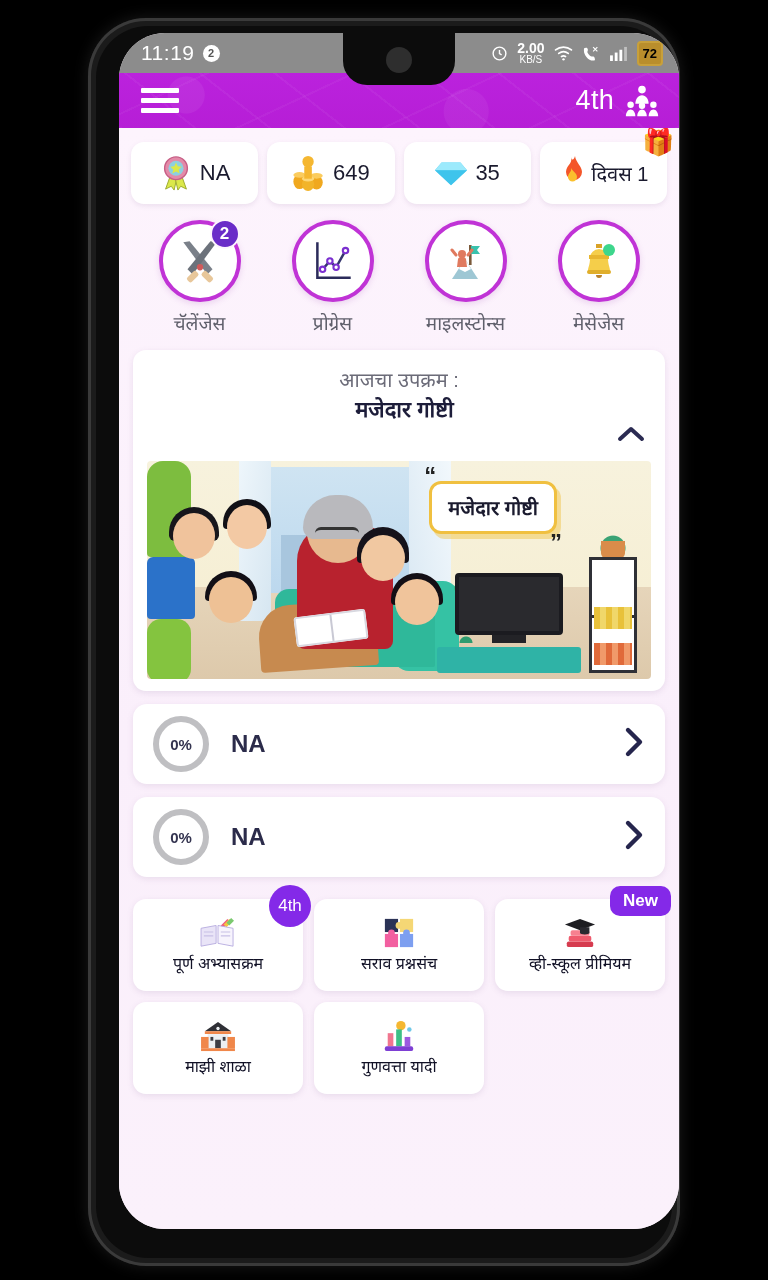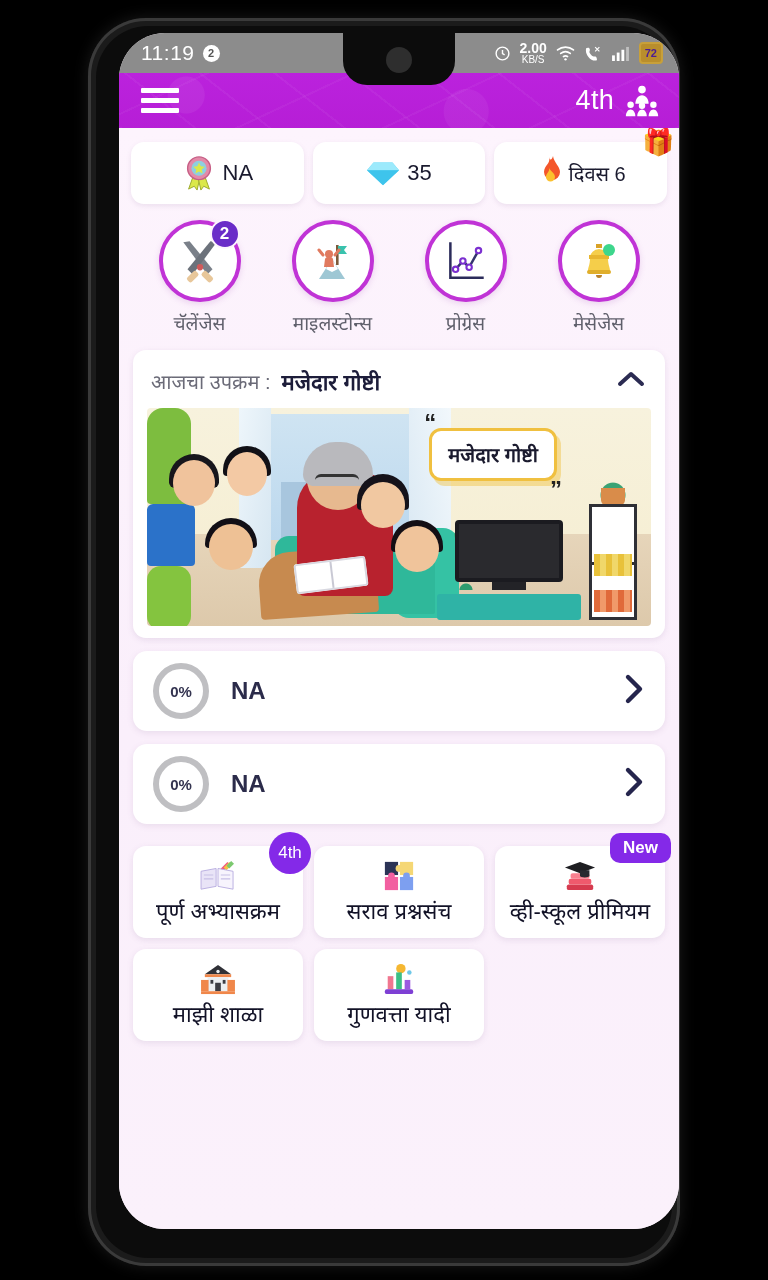--- a/index.html
+++ b/index.html
@@ -55,22 +55,22 @@
   }
   .sb-right {
     margin-left: auto;
     display: flex; align-items: center; gap: 9px;
   }
   .sb-speed { font-size: 10px; line-height: 1.0; text-align: center; }
   .sb-speed b { display: block; font-size: 14px; font-weight: 600; }
   .sb-ico { display: block; }
   .sb-batt {
     border: 2px solid #c8a03a; border-radius: 4px;
-    padding: 3px 4px; font-size: 11px; font-weight: bold;
-    color: #4c1d95; background: #b98e2c;
+    padding: 3px 4px; font-size: 13px; font-weight: bold;
+    color: #000000; background: #b98e2c;
   }
   
   #notch {
     position: absolute;
     left: 50%; transform: translateX(-50%);
     top: 0;
     width: 112px; height: 52px;
     background: #0c0c0c;
     border-bottom-left-radius: 24px;
     border-bottom-right-radius: 24px;
@@ -179,20 +179,21 @@
     margin: 14px 14px 0 14px;
     background: #fff;
     border-radius: 13px;
     box-shadow: 0 2px 6px rgba(120,90,140,.14);
     overflow: hidden;
     padding-bottom: 12px;
   }
   #activity-head {
     display: flex; align-items: center;
     padding: 16px 18px 12px 18px;
+    flex-direction: column;
   }
   .act-label { font-size: 20px; color: #6b6b78; }
   .act-title { font-size: 22px; color: #1d1d3a; font-weight: bold; margin-left: 11px; }
   #act-chevron { margin-left: auto; }
 
   
   #illustration {
     margin: 0 14px;
     height: 218px;
     border-radius: 4px;
@@ -322,21 +323,21 @@
     height: 92px;
     background: #fff;
     border-radius: 13px;
     box-shadow: 0 2px 6px rgba(120,90,140,.14);
     display: flex; flex-direction: column;
     align-items: center; justify-content: center;
     gap: 3px;
     padding: 6px 4px;
   }
   .tile-icon { font-size: 30px; line-height: 1; }
-  .tile-label { font-size: 22px; color: #111126; text-align: center; white-space: nowrap; }
+  .tile-label { font-size: 16px; color: #111126; text-align: center; white-space: nowrap; }
   .tile-badge-round {
     position: absolute;
     right: -8px; top: -14px;
     width: 42px; height: 42px; border-radius: 50%;
     background: #8429e8; color: #fff;
     font-size: 17px;
     display: flex; align-items: center; justify-content: center;
   }
   .tile-badge-pill {
     position: absolute;
@@ -419,87 +420,100 @@
         <svg width="34" height="36" viewBox="0 0 34 38">
           <path d="M11 22l-5 14 6-3 3 4 3-13z" fill="#dbe84a" stroke="#9aa82c" stroke-width="1"></path>
           <path d="M23 22l5 14-6-3-3 4-3-13z" fill="#dbe84a" stroke="#9aa82c" stroke-width="1"></path>
           <circle cx="17" cy="14" r="12" fill="#e38aa8" stroke="#c75f86" stroke-width="1.5"></circle>
           <circle cx="17" cy="14" r="8" fill="#8ecfe0"></circle>
           <path d="M17 8l1.8 3.9 4.2.5-3.1 2.9.9 4.2-3.8-2.2-3.8 2.2.9-4.2-3.1-2.9 4.2-.5z" fill="#dbe84a"></path>
         </svg>
         <span class="stat-val">NA</span>
       </div>
 
+      <div class="stat-card">
+        <svg width="34" height="36" viewBox="0 0 34 38">
+          <circle cx="16" cy="7" r="6" fill="#f5b731"></circle>
+          <ellipse cx="7" cy="28" rx="6.5" ry="8" fill="#f0a81f"></ellipse>
+          <ellipse cx="7" cy="21" rx="6.5" ry="3" fill="#fbcc5e"></ellipse>
+          <ellipse cx="25" cy="29" rx="6.5" ry="7.5" fill="#f0a81f"></ellipse>
+          <ellipse cx="25" cy="22" rx="6.5" ry="3" fill="#fbcc5e"></ellipse>
+          <ellipse cx="16" cy="31" rx="6.5" ry="7" fill="#f2b42a"></ellipse>
+          <ellipse cx="16" cy="25" rx="6.5" ry="3" fill="#fcd778"></ellipse>
+          <rect x="12" y="12" width="8" height="13" fill="#f5b731"></rect>
+        </svg>
+        <span class="stat-val">649</span>
+      </div>
 
       <div class="stat-card">
         <svg width="34" height="30" viewBox="0 0 36 30">
           <path d="M8 4h20l7 8-17 16L1 12z" fill="#57d3f5"></path>
           <path d="M8 4l-7 8h34l-7-8z" fill="#9ceafc"></path>
           <path d="M18 28L1 12h34z" fill="#35bfe8" opacity=".75"></path>
         </svg>
         <span class="stat-val">35</span>
       </div>
 
       <div class="stat-card">
         <svg width="26" height="34" viewBox="0 0 26 34">
           <path d="M13 1c2 7-5 8-5 15a8 8 0 0 0 16 0c0-6-6-9-7-16-1 4-3 5-4 1z" fill="#f4562a"></path>
           <path d="M13 12c1 4-3 5-3 9a4.5 4.5 0 0 0 9 0c0-4-4-5-6-9z" fill="#fbc02d"></path>
         </svg>
-        <span class="stat-val mr">दिवस 6</span>
+        <span class="stat-val mr">दिवस 1</span>
         <span class="gift-badge">🎁</span>
       </div>
     </div>
 
     <div id="nav-row">
 
       <div class="nav-item">
         <div class="nav-circle">
           <svg width="50" height="50" viewBox="0 0 48 48">
             <path d="M8 6l6-1 22 27-5 5z" fill="#7a8089"></path>
             <path d="M40 6l-6-1-22 27 5 5z" fill="#6c727b"></path>
             <rect x="28" y="33" width="6" height="12" rx="2" fill="#e8c79a" transform="rotate(-45 31 39)"></rect>
             <rect x="14" y="33" width="6" height="12" rx="2" fill="#e8c79a" transform="rotate(45 17 39)"></rect>
             <circle cx="24" cy="30" r="3" fill="#d05a5a"></circle>
           </svg>
           <span class="nav-badge">2</span>
         </div>
         <span class="nav-label">चॅलेंजेस</span>
+      </div>
+
+      <div class="nav-item">
+        <div class="nav-circle">
+          <svg width="50" height="50" viewBox="0 0 48 48">
+            <path d="M9 6v34h32" fill="none" stroke="#2b2b5a" stroke-width="2.4"></path>
+            <polyline points="14,32 21,24 27,30 36,14" fill="none" stroke="#35356e" stroke-width="2.4"></polyline>
+            <circle cx="14" cy="32" r="2.6" fill="#fff" stroke="#7b2fd0" stroke-width="2"></circle>
+            <circle cx="21" cy="24" r="2.6" fill="#fff" stroke="#7b2fd0" stroke-width="2"></circle>
+            <circle cx="27" cy="30" r="2.6" fill="#fff" stroke="#7b2fd0" stroke-width="2"></circle>
+            <circle cx="36" cy="14" r="2.6" fill="#fff" stroke="#7b2fd0" stroke-width="2"></circle>
+          </svg>
+        </div>
+        <span class="nav-label">प्रोग्रेस</span>
       </div>
 
       <div class="nav-item">
         <div class="nav-circle">
           <svg width="48" height="48" viewBox="0 0 48 48">
             <path d="M10 42l13-20 13 20z" fill="#9ec7d4"></path>
             <path d="M17 32l6-10 6 10-6 3z" fill="#fff"></path>
             <rect x="27" y="8" width="2.6" height="20" fill="#7b5a3a"></rect>
             <path d="M29 9h9l-3 4 3 4h-9z" fill="#39c2ad"></path>
             <circle cx="20" cy="17" r="4" fill="#e07a5f"></circle>
             <path d="M16 22c1-3 7-3 8 0l1 8h-10z" fill="#e07a5f"></path>
             <path d="M14 18l-4-5M26 18l4-5" stroke="#e07a5f" stroke-width="3" stroke-linecap="round"></path>
           </svg>
         </div>
         <span class="nav-label">माइलस्टोन्स</span>
       </div>
 
       <div class="nav-item">
         <div class="nav-circle">
-          <svg width="50" height="50" viewBox="0 0 48 48">
-            <path d="M9 6v34h32" fill="none" stroke="#2b2b5a" stroke-width="2.4"></path>
-            <polyline points="14,32 21,24 27,30 36,14" fill="none" stroke="#35356e" stroke-width="2.4"></polyline>
-            <circle cx="14" cy="32" r="2.6" fill="#fff" stroke="#7b2fd0" stroke-width="2"></circle>
-            <circle cx="21" cy="24" r="2.6" fill="#fff" stroke="#7b2fd0" stroke-width="2"></circle>
-            <circle cx="27" cy="30" r="2.6" fill="#fff" stroke="#7b2fd0" stroke-width="2"></circle>
-            <circle cx="36" cy="14" r="2.6" fill="#fff" stroke="#7b2fd0" stroke-width="2"></circle>
-          </svg>
-        </div>
-        <span class="nav-label">प्रोग्रेस</span>
-      </div>
-
-      <div class="nav-item">
-        <div class="nav-circle">
           <svg width="48" height="48" viewBox="0 0 48 48">
             <path d="M21 7h6v4h-6z" fill="#d9a227"></path>
             <path d="M13 34c0-4 2-6 2-13a9 9 0 0 1 18 0c0 7 2 9 2 13z" fill="#f5ce4a"></path>
             <rect x="12" y="33" width="24" height="4" rx="2" fill="#e0ae2b"></rect>
             <path d="M21 38h6a3 3 0 0 1-6 0z" fill="#b9802a"></path>
             <rect x="14" y="18" width="20" height="4" fill="#e8b62f"></rect>
             <circle cx="34" cy="13" r="6" fill="#3dd68c"></circle>
           </svg>
         </div>
         <span class="nav-label">मेसेजेस</span>

